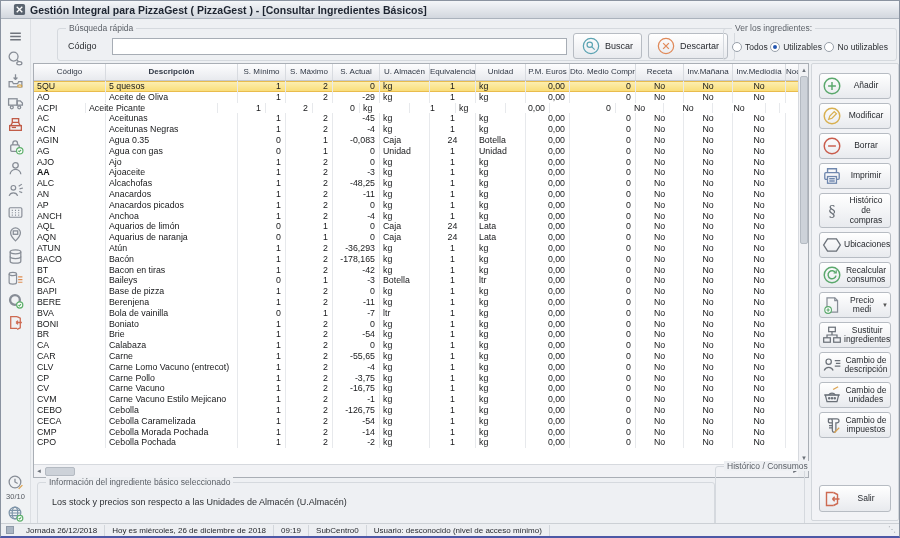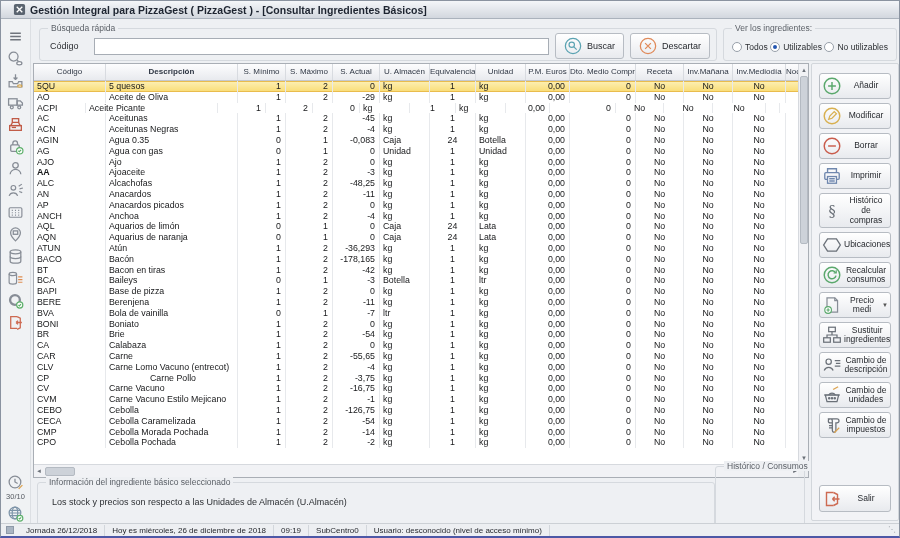--- a/index.html
+++ b/index.html
@@ -22,21 +22,21 @@
   .side-item svg { width:17px; height:17px; display:block; }
   .side-item.bottom { margin-top:auto; }
   .side-label { font-size:7.5px; color:#555a61; margin-top:1px; }
 
   
   .group { position:absolute; border:1px solid #d5d9de; border-radius:3px; }
   .group .legend { position:absolute; top:-6px; left:8px; background:#eef0f3; padding:0 3px;
     font-size:8.5px; color:#5a5f66; white-space:nowrap; }
 
   
-  #search-group { left:38px; top:27px; width:678px; height:33px; }
+  #search-group { left:56px; top:27px; width:678px; height:33px; }
   .search-row { display:flex; align-items:center; height:100%; padding:3px 6px 0 10px; gap:6px; }
   .code-label { font-size:9px; color:#2c2f33; width:38px; }
   .code-input { flex:1; height:17px; border:1px solid #a7adb5; background:#fff; font-size:9px;
     font-family:"Liberation Sans",sans-serif; padding:0 3px; }
   .btn { display:flex; align-items:center; gap:5px; height:26px; padding:0 8px;
     border:1px solid #b7bcc3; border-radius:3px; background:linear-gradient(#ffffff,#e8eaee);
     font-size:9px; color:#26292e; white-space:nowrap; }
   .btn svg { width:18px; height:18px; }
 
   #filter-group { left:722px; top:27px; width:174px; height:33px; }
@@ -750,21 +750,21 @@
           <div class="tcell l" style="width: 50px;">kg</div>
           <div class="tcell r" style="width: 44px;">0,00</div>
           <div class="tcell r" style="width: 66px;">0</div>
           <div class="tcell c" style="width: 48px;">No</div>
           <div class="tcell c" style="width: 49px;">No</div>
           <div class="tcell c" style="width: 53px;">No</div>
           <div class="tcell l" style="width: 14px;"></div>
         </div>
         <div class="trow">
           <div class="tcell l" style="width: 72px;">CP</div>
-          <div class="tcell l" style="width: 132px; text-align: center;">Carne Pollo</div>
+          <div class="tcell l" style="width: 132px;">Carne Pollo</div>
           <div class="tcell r" style="width: 48px;">1</div>
           <div class="tcell r" style="width: 47px;">2</div>
           <div class="tcell r" style="width: 47px;">-3,75</div>
           <div class="tcell l" style="width: 50px;">kg</div>
           <div class="tcell c" style="width: 46px;">1</div>
           <div class="tcell l" style="width: 50px;">kg</div>
           <div class="tcell r" style="width: 44px;">0,00</div>
           <div class="tcell r" style="width: 66px;">0</div>
           <div class="tcell c" style="width: 48px;">No</div>
           <div class="tcell c" style="width: 49px;">No</div>

